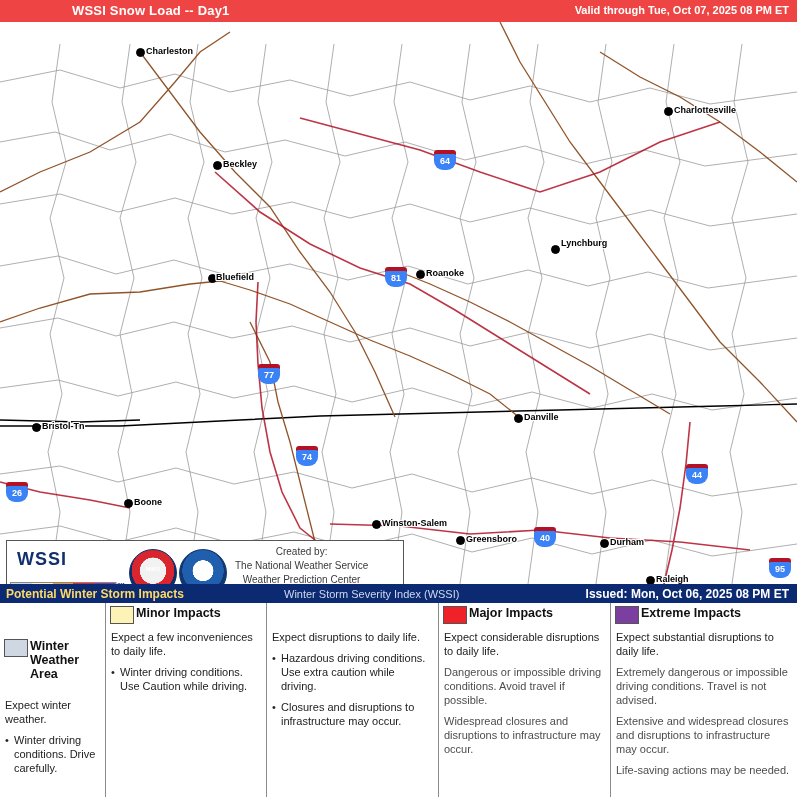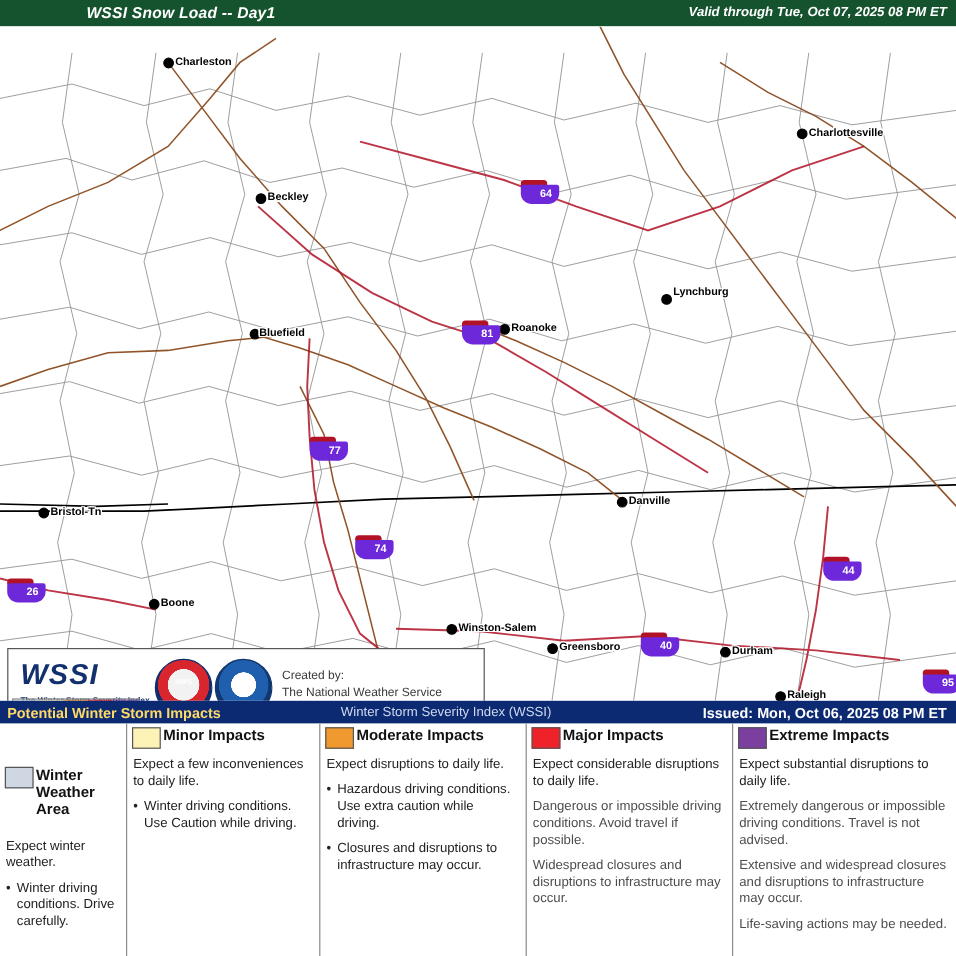--- a/index.html
+++ b/index.html
@@ -1,46 +1,46 @@
 <!DOCTYPE html>
 <html><head>
 <meta charset="utf-8">
 <style>
   html,body{margin:0;padding:0;background:#fff;}
   body{width:797px;height:797px;font-family:"Liberation Sans",sans-serif;}
   #app{position:relative;width:797px;height:797px;overflow:hidden;background:#ffffff;}
 
   
-  .titlebar{position:absolute;left:0;top:0;width:797px;height:22px;background:#14532d;color:#ffffff;font-style:italic;}
+  .titlebar{position:absolute;left:0;top:0;width:797px;height:22px;background:#ef4444;color:#ffffff;}
   .titlebar .tb-left{position:absolute;left:72px;top:3px;font-size:13px;font-weight:bold;letter-spacing:.2px;}
   .titlebar .tb-right{position:absolute;right:8px;top:4px;font-size:11px;font-weight:bold;}
 
   
   .map{position:absolute;left:0;top:22px;width:797px;height:562px;background:#ffffff;overflow:hidden;}
   .map svg{position:absolute;left:0;top:0;}
 
   .citydot{position:absolute;width:7px;height:7px;border-radius:50%;background:#000;border:1px solid #000;}
   .citylabel{position:absolute;font-size:9px;font-weight:bold;color:#000;white-space:nowrap;
     text-shadow: -1px 0 #fff, 0 -1px #fff, 1px 0 #fff, 0 1px #fff, -1px -1px #fff, 1px -1px #fff, -1px 1px #fff, 1px 1px #fff;}
 
   
   .shield{position:absolute;width:22px;height:20px;}
   .shield .sh-top{position:absolute;left:0;top:0;width:22px;height:5px;background:#b11226;border-radius:3px 3px 0 0;}
-  .shield .sh-body{position:absolute;left:0;top:4px;width:22px;height:16px;background:#6d28d9;
-     border-radius:2px 2px 9px 9px;color:#fff;font-size:9px;font-weight:bold;text-align:center;line-height:15px;padding-left:10px;}
+  .shield .sh-body{position:absolute;left:0;top:4px;width:22px;height:16px;background:#3b82f6;
+     border-radius:2px 2px 9px 9px;color:#fff;font-size:9px;font-weight:bold;text-align:center;line-height:15px;}
 
   
   .logobox{position:absolute;left:6px;top:518px;width:396px;height:62px;background:#ffffff;border:1px solid #555;}
-  .wssi-word{position:absolute;left:10px;top:8px;font-size:24px;font-weight:bold;color:#12306e;letter-spacing:1px;font-family:"Liberation Sans",sans-serif;font-style:italic;}
+  .wssi-word{position:absolute;left:10px;top:8px;font-size:18px;font-weight:bold;color:#12306e;letter-spacing:1px;font-family:"Liberation Sans",sans-serif;}
   .wssi-sub{position:absolute;left:10px;top:40px;font-size:7px;color:#12306e;font-weight:bold;}
   .seal{position:absolute;top:8px;width:46px;height:46px;border-radius:50%;}
   .seal1{left:122px;background:radial-gradient(circle at 50% 45%,#f2f2f2 0 38%,#d9262e 39% 62%,#0f2d6b 63% 100%);border:1px solid #0f2d6b;}
   .seal2{left:172px;background:radial-gradient(circle at 50% 45%,#ffffff 0 30%,#1f5fae 31% 60%,#10376f 61% 100%);border:1px solid #10376f;}
   .seal-t{position:absolute;left:0;right:0;top:16px;text-align:center;font-size:6px;color:#fff;font-weight:bold;}
-  .createdby{position:absolute;left:228px;top:16px;font-size:10px;color:#3a3a3a;line-height:14px;}
+  .createdby{position:absolute;left:228px;top:4px;font-size:10px;color:#3a3a3a;line-height:14px;text-align:center;}
 
   .gradbar{position:absolute;left:10px;top:560px;width:104px;height:10px;
     background:linear-gradient(to right,#cfd8e2 0 20%,#fdf3b6 20% 40%,#f0992e 40% 60%,#ef2229 60% 80%,#7b3fa0 80% 100%);
     border:1px solid #888;}
 
   
   .impacthdr{position:absolute;left:0;top:584px;width:797px;height:19px;background:#0c2a72;color:#fff;}
   .impacthdr .ih-left{position:absolute;left:6px;top:3px;font-size:12px;font-weight:bold;color:#ffd966;}
   .impacthdr .ih-mid{position:absolute;left:284px;top:4px;font-size:11px;color:#cfd8ef;}
   .impacthdr .ih-right{position:absolute;right:8px;top:3px;font-size:12px;font-weight:bold;}
@@ -242,24 +242,20 @@
         <div class="swatch" style="background:#fdf3b6;"></div>
         <div class="ltitle">Minor Impacts</div>
       </div>
       <div class="lbody" style="top:27px;">
         <p>Expect a few inconveniences to daily life.</p>
         <p class="bullet">Winter driving conditions. Use Caution while driving.</p>
       </div>
     </div>
 
     <div class="lcol" style="left:266px;width:172px;">
-      <div class="swatchrow">
-        <div class="swatch" style="background:#f0992e;"></div>
-        <div class="ltitle">Moderate Impacts</div>
-      </div>
       <div class="lbody" style="top:27px;">
         <p>Expect disruptions to daily life.</p>
         <p class="bullet">Hazardous driving conditions. Use extra caution while driving.</p>
         <p class="bullet">Closures and disruptions to infrastructure may occur.</p>
       </div>
     </div>
 
     <div class="lcol" style="left:438px;width:172px;">
       <div class="swatchrow">
         <div class="swatch" style="background:#ef2229;"></div>

